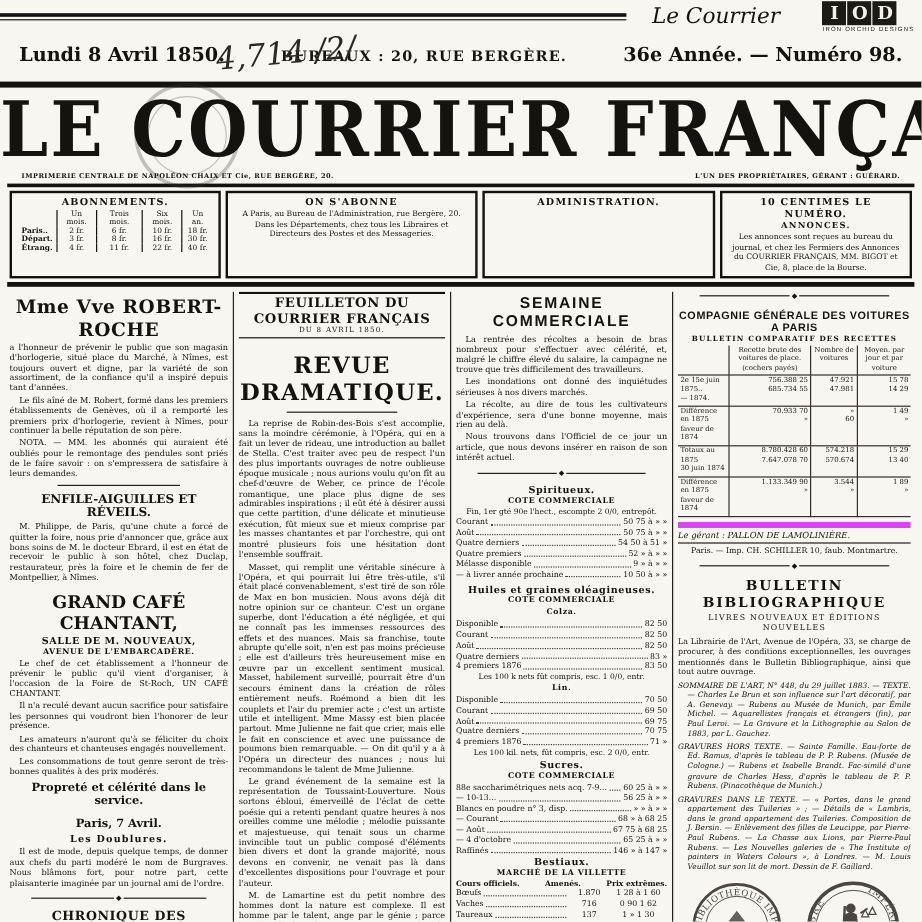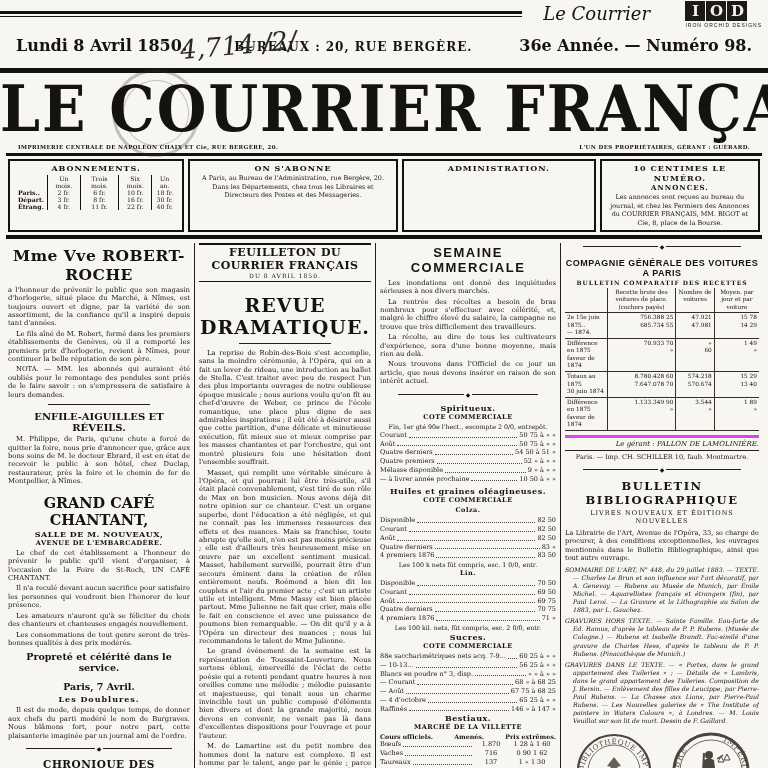--- a/index.html
+++ b/index.html
@@ -82,21 +82,21 @@
   .trow-head { display:flex; font-size:6.3px; font-weight:bold; justify-content:space-between; margin-top:1px; }
   
   .h-comp { text-align:center; font-weight:bold; font-size:9px; letter-spacing:.5px; font-family:"Liberation Sans", sans-serif; margin:8px 0 1px; }
   .h-comp-sub { text-align:center; font-weight:bold; font-size:6px; letter-spacing:1px; margin-bottom:2px; }
   table.comp { border-collapse:collapse; font-size:5.8px; width:100%; }
   table.comp th, table.comp td { border:1px solid #33302a; padding:1px 2px; text-align:right; white-space:pre-line; vertical-align:top; line-height:1.3; }
   table.comp th { text-align:center; font-weight:normal; }
   table.comp td:first-child, table.comp th:first-child { border-left:none; text-align:left; }
   table.comp td:last-child, table.comp th:last-child { border-right:none; }
   table.comp tr:first-child th { border-top:none; }
-  .gerant-line { text-align:right; font-size:7px; border-top:3px solid #d946ef; border-bottom:1px solid #23201c; padding:2px 0; margin:4px 0 2px; font-style:italic; }
+  .gerant-line { text-align:left; font-size:7px; border-top:5px solid #d946ef; border-bottom:1px solid #23201c; padding:2px 0; margin:4px 0 2px; font-style:italic; }
   .imprint { text-align:center; font-size:6.5px; margin-bottom:2px; }
   
   .h-bull { text-align:center; font-weight:bold; font-size:11.5px; letter-spacing:1.5px; margin:6px 0 2px; }
   .h-bull-sub { text-align:center; font-size:6.5px; letter-spacing:1px; margin-bottom:4px; }
   p.entry { font-size:6.2px; line-height:1.3; text-align:justify; margin:0 0 3px 8px; text-indent:-8px; font-style:italic; }
   p.lead { font-size:6.6px; line-height:1.3; text-align:justify; margin-bottom:3px; }
   
   .stamps { display:flex; justify-content:space-around; align-items:center; margin-top:6px; }
   .stamps svg { opacity:.85; }
 </style>
@@ -229,22 +229,22 @@
     <p class="small">La reprise de Robin-des-Bois s'est accomplie, sans la moindre cérémonie, à l'Opéra, qui en a fait un lever de rideau, une introduction au ballet de Stella. C'est traiter avec peu de respect l'un des plus importants ouvrages de notre oublieuse époque musicale ; nous aurions voulu qu'on fît au chef-d'œuvre de Weber, ce prince de l'école romantique, une place plus digne de ses admirables inspirations ; il eût été à désirer aussi que cette partition, d'une délicate et minutieuse exécution, fût mieux sue et mieux comprise par les masses chantantes et par l'orchestre, qui ont montré plusieurs fois une hésitation dont l'ensemble souffrait.</p>
     <p class="small">Masset, qui remplit une véritable sinécure à l'Opéra, et qui pourrait lui être très-utile, s'il était placé convenablement, s'est tiré de son rôle de Max en bon musicien. Nous avons déjà dit notre opinion sur ce chanteur. C'est un organe superbe, dont l'éducation a été négligée, et qui ne connaît pas les immenses ressources des effets et des nuances. Mais sa franchise, toute abrupte qu'elle soit, n'en est pas moins précieuse ; elle est d'ailleurs très heureusement mise en œuvre par un excellent sentiment musical. Masset, habilement surveillé, pourrait être d'un secours éminent dans la création de rôles entièrement neufs. Roémond a bien dit les couplets et l'air du premier acte ; c'est un artiste utile et intelligent. Mme Massy est bien placée partout. Mme Julienne ne fait que crier, mais elle le fait en conscience et avec une puissance de poumons bien remarquable. — On dit qu'il y a à l'Opéra un directeur des nuances ; nous lui recommandons le talent de Mme Julienne.</p>
     <p class="small">Le grand événement de la semaine est la représentation de Toussaint-Louverture. Nous sortons ébloui, émerveillé de l'éclat de cette poésie qui a retenti pendant quatre heures à nos oreilles comme une mélodie ; mélodie puissante et majestueuse, qui tenait sous un charme invincible tout un public composé d'éléments bien divers et dont la grande majorité, nous devons en convenir, ne venait pas là dans d'excellentes dispositions pour l'ouvrage et pour l'auteur.</p>
     <p class="small">M. de Lamartine est du petit nombre des hommes dont la nature est complexe. Il est homme par le talent, ange par le génie ; parce que chez lui la poésie est au cœur et non dans la tête. C'est la tête qui a fait chez lui le législateur et le politique. Heureusement, la maladie du cerveau n'a point gagné le cœur, la poésie est restée intacte ; elle s'est conservée vierge et pure, dans son sanctuaire, au milieu de toutes les agitations qui se démenaient à l'étage supérieur. Hier nous avons retrouvé le divin génie des premières Méditations. Toussaint-Louverture est digne des plus belles pages de ce céleste livre, qui, pour nous, est tout Lamartine.</p>
   </div>
 
   <div class="vrule"></div>
 
   <div class="col col3">
     <div class="h-semaine">SEMAINE COMMERCIALE</div>
+    <p class="small">La rentrée des récoltes a besoin de bras nombreux pour s'effectuer avec célérité, et, malgré le chiffre élevé du salaire, la campagne ne trouve que très difficilement des travailleurs.</p>
     <p class="small">Les inondations ont donné des inquiétudes sérieuses à nos divers marchés.</p>
-    <p class="small">La rentrée des récoltes a besoin de bras nombreux pour s'effectuer avec célérité, et, malgré le chiffre élevé du salaire, la campagne ne trouve que très difficilement des travailleurs.</p>
     <p class="small">La récolte, au dire de tous les cultivateurs d'expérience, sera d'une bonne moyenne, mais rien au delà.</p>
     <p class="small">Nous trouvons dans l'Officiel de ce jour un article, que nous devons insérer en raison de son intérêt actuel.</p>
     <div class="div-diamond">
         <span>◆</span>
       </div>
 
     <div class="h-sub">Spiritueux.</div>
     <div class="h-sub2">COTE COMMERCIALE</div>
     <div class="qnote">Fin, 1er gté 90e l'hect., escompte 2 0/0, entrepôt.</div>
     <div>

